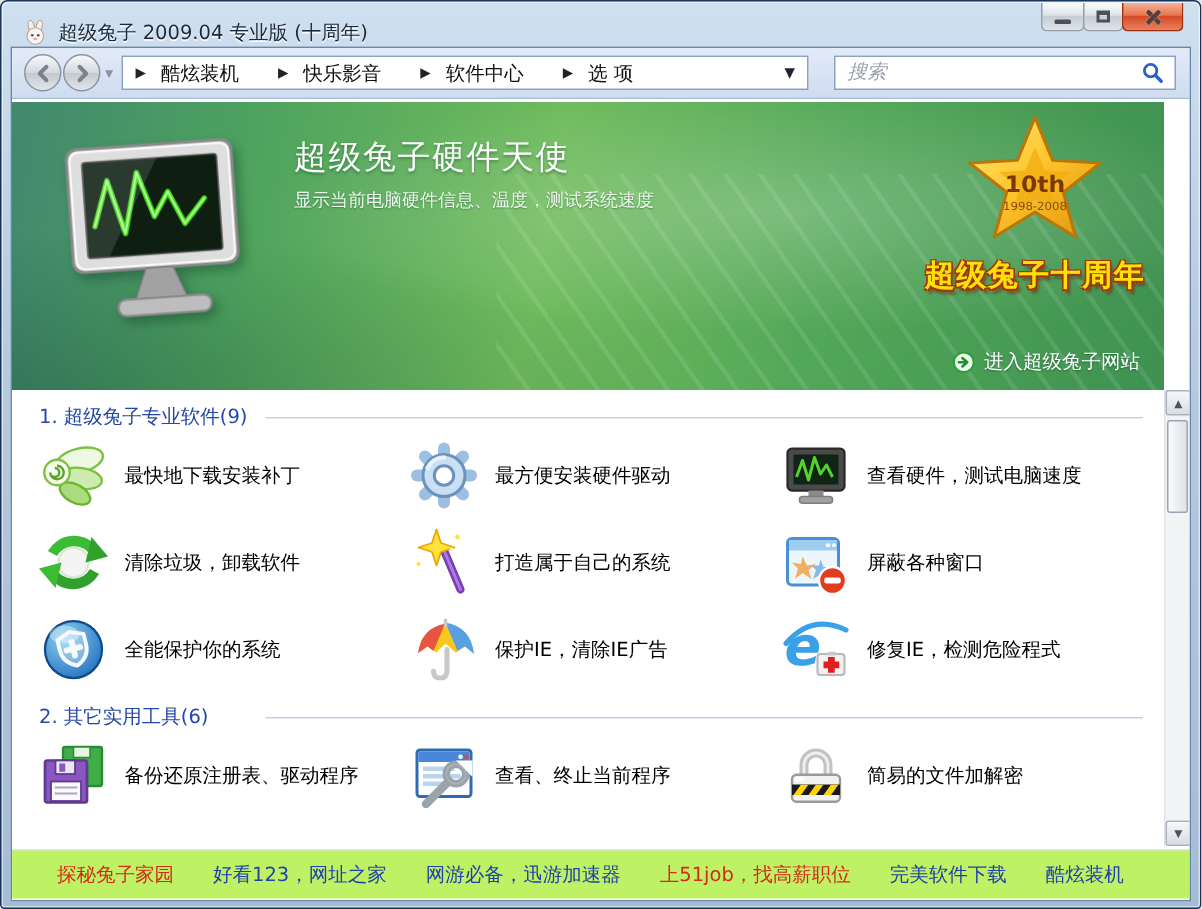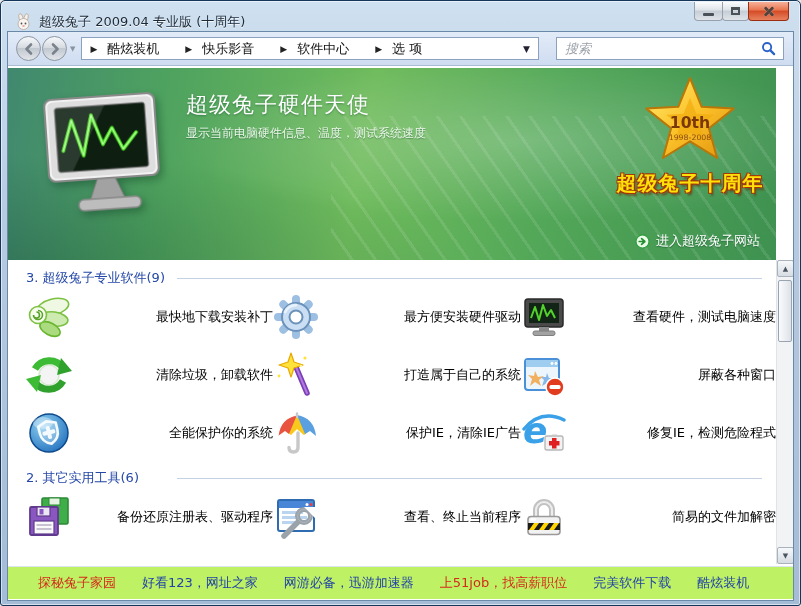--- a/index.html
+++ b/index.html
@@ -59,36 +59,36 @@
   
   .banner{position:absolute;top:2px;left:0;width:768px;height:192px;overflow:hidden;
     background:
       radial-gradient(ellipse at 66% 38%, rgba(255,255,255,.22), transparent 48%),
       linear-gradient(100deg,#41886f 0%,#4ea25f 20%,#6fbb5c 46%,#52a758 70%,#3e9150 100%);}
   .banner::before{content:"";position:absolute;inset:0;
     background:radial-gradient(ellipse at 0% 110%, rgba(0,45,35,.28), transparent 42%);}
   .banner::after{content:"";position:absolute;right:0;bottom:0;width:58%;height:75%;
     background:repeating-linear-gradient(55deg, rgba(255,255,255,0) 0 16px, rgba(255,255,255,.10) 16px 19px);}
   .hw-monitor{position:absolute;left:30px;top:24px;transform:rotate(-4deg);filter:drop-shadow(3px 4px 4px rgba(0,40,20,.35));}
-  .banner-text{position:absolute;left:178px;top:22px;color:#fff;z-index:2;}
+  .banner-text{position:absolute;left:188px;top:22px;color:#fff;z-index:2;}
   .banner-title{font-size:22px;font-weight:500;letter-spacing:1px;text-shadow:0 1px 2px rgba(0,60,30,.4);}
   .banner-sub{font-size:12px;margin-top:5px;color:#eef8ec;text-shadow:0 1px 1px rgba(0,60,30,.4);}
   .badge{position:absolute;right:2px;top:6px;width:168px;text-align:center;z-index:2;}
   .badge-caption{margin-top:0;font-size:20px;font-weight:bold;color:#ffe10a;letter-spacing:1px;
     text-shadow:-1px -1px 0 #a33508,1px -1px 0 #a33508,-1px 1px 0 #a33508,1px 1px 0 #a33508,2px 3px 2px rgba(110,30,0,.55);}
   .site-link{position:absolute;right:16px;bottom:10px;display:flex;align-items:center;gap:6px;
     color:#fff;font-size:13px;cursor:pointer;z-index:2;text-shadow:0 1px 1px rgba(0,60,30,.5);}
 
   
   .sec-area{position:absolute;top:194px;left:0;right:17px;bottom:0;overflow:hidden;}
   .section-header{display:flex;align-items:center;gap:12px;margin:8px 14px 0 18px;height:20px;}
   .section-header .sec-title{font-size:13px;color:#2448a8;white-space:nowrap;}
   .section-header .rule{flex:1;height:1px;background:#c4d2e4;}
   .grid{display:grid;grid-template-columns:247px 248px auto;padding-left:18px;}
-  .item{height:58px;display:flex;align-items:center;gap:11px;font-size:13px;color:#000;cursor:pointer;justify-content:space-between;}
+  .item{height:58px;display:flex;align-items:center;gap:11px;font-size:13px;color:#000;cursor:pointer;}
   .item .ico{flex:0 0 46px;width:46px;height:46px;}
 
   
   .scrollbar{position:absolute;right:0;top:194px;width:17px;height:304px;background:#f2f3f5;
     border-left:1px solid #e0e4e8;}
   .sb-btn{position:absolute;left:0;width:17px;height:17px;border:1px solid #aab2bc;border-radius:2px;
     background:linear-gradient(#f6f8fa,#d8dde3);display:flex;align-items:center;justify-content:center;
     font-size:7px;color:#4a5560;cursor:pointer;}
   .sb-up{top:0;}
   .sb-down{bottom:0;}
@@ -219,21 +219,21 @@
             <circle cx="8" cy="8" r="7" fill="#eafbe8" stroke="#2f9e3f" stroke-width="1.4"></circle>
             <path d="M4.5 8 H9 M7 5 L10.5 8 L7 11" stroke="#1f8f2f" stroke-width="1.8" fill="none" stroke-linecap="round" stroke-linejoin="round"></path>
           </svg>
           <span>进入超级兔子网站</span>
         </div>
       </div>
 
       <div class="sec-area">
 
         <div class="section-header">
-          <span class="sec-title">3. 超级兔子专业软件(9)</span>
+          <span class="sec-title">1. 超级兔子专业软件(9)</span>
           <span class="rule"></span>
         </div>
 
         <div class="grid">
 
           <div class="item">
             <svg class="ico" viewBox="0 0 46 46">
               <ellipse cx="27" cy="13" rx="16" ry="8" fill="#eef8e2" stroke="#7cc142" stroke-width="1.6" transform="rotate(-14 27 13)"></ellipse>
               <ellipse cx="28" cy="25" rx="14" ry="7" fill="#cdeab0" stroke="#7cc142" stroke-width="1.6" transform="rotate(8 28 25)"></ellipse>
               <ellipse cx="24" cy="35" rx="11" ry="6" fill="#aadb7e" stroke="#6ab52f" stroke-width="1.6" transform="rotate(28 24 35)"></ellipse>

